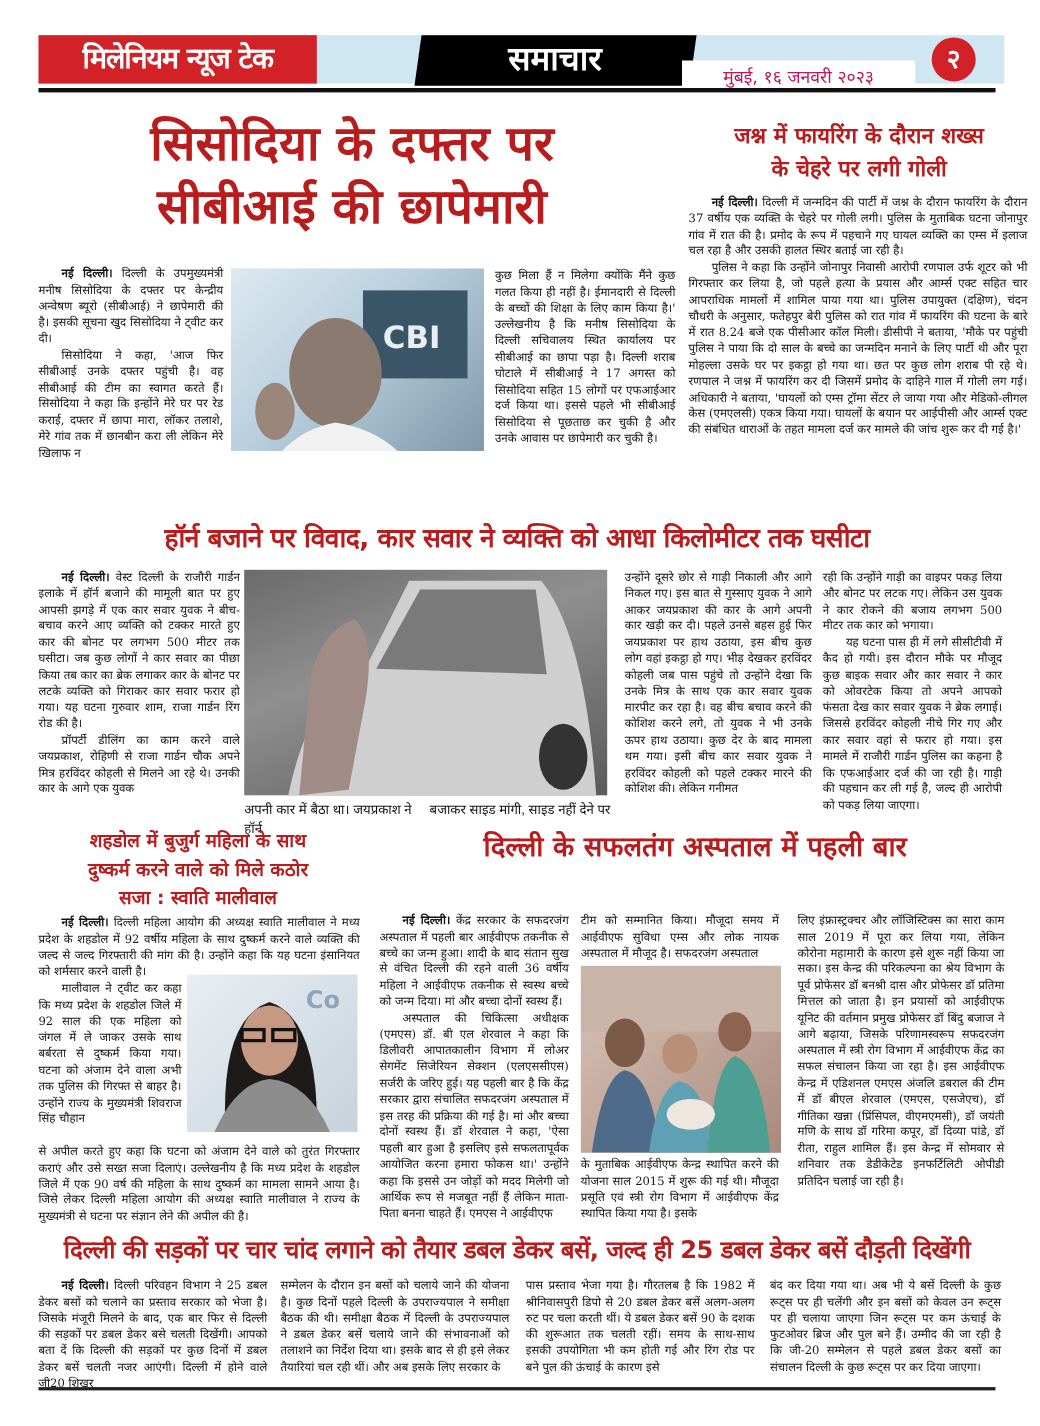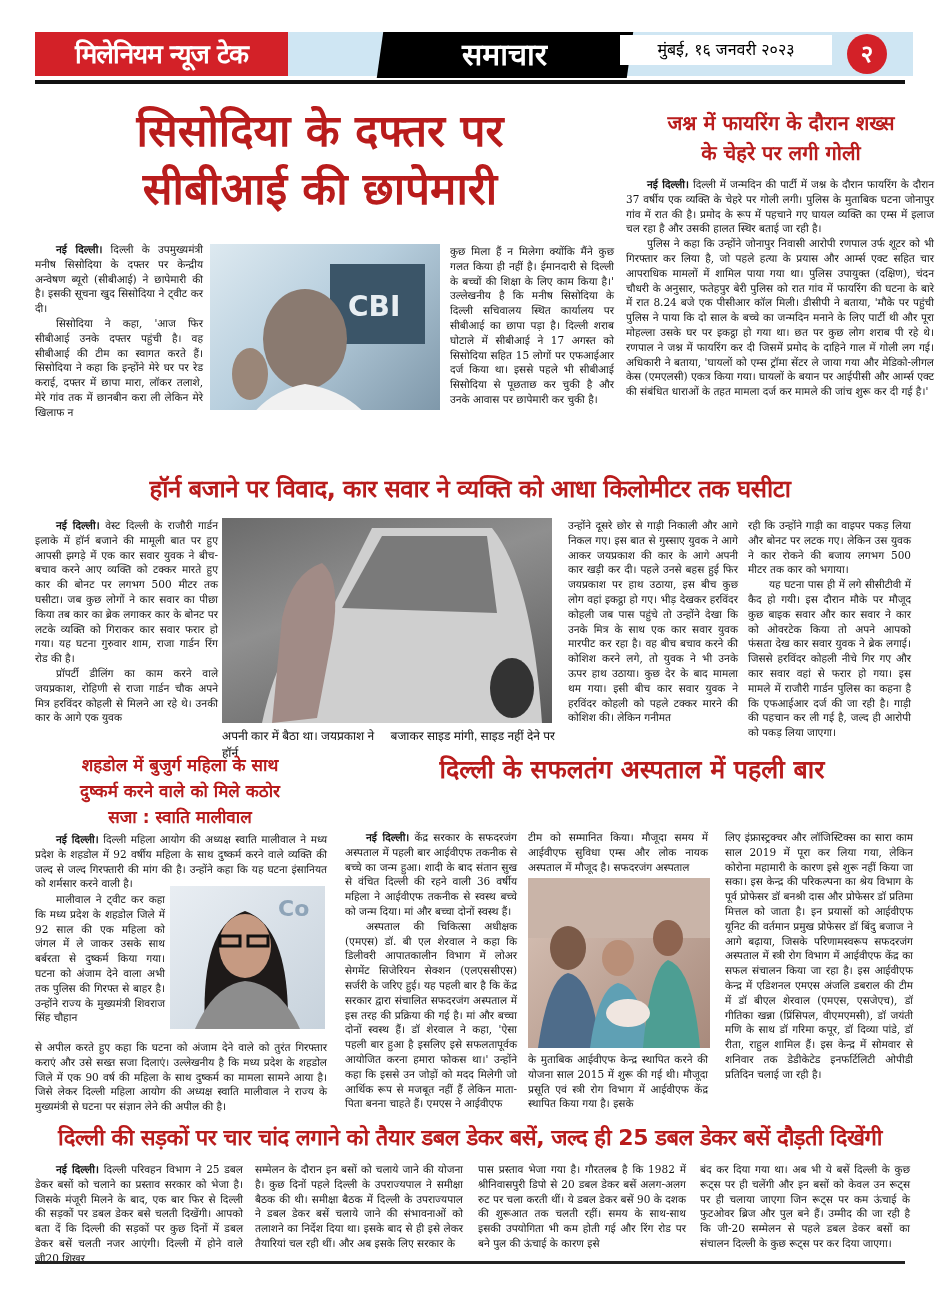--- a/index.html
+++ b/index.html
@@ -6,22 +6,22 @@
   html, body { width: 945px; height: 1296px; background: #ffffff; overflow: hidden; }
   body { font-family: "DejaVu Sans", "Liberation Sans", sans-serif; color: #111; position: relative; }
 
   
   .masthead { position: absolute; left: 35px; top: 32px; width: 878px; height: 44px; background: #cfe6f3; }
   .brand { position: absolute; left: 0; top: 0; width: 253px; height: 44px; background: #d32128; color: #fff;
            font-family: "DejaVu Sans", sans-serif; font-weight: bold; font-size: 26px; line-height: 44px; text-align: center; letter-spacing: -1px; }
   .section-box { position: absolute; left: 345px; top: 0; width: 250px; height: 46px; background: #000; color: #fff;
            transform: skewX(-8deg); font-weight: bold; font-size: 30px; line-height: 46px; text-align: center; }
   .section-box span { display: inline-block; transform: skewX(8deg); }
-  .dateline { position: absolute; left: 585px; top: 3px; width: 212px; height: 30px; background: #fff; font-size: 16px;
-           line-height: 30px; text-align: center; color: #000000; }
+  .dateline { position: absolute; left: 585px; top: 23px; width: 212px; height: 30px; background: #fff; font-size: 16px;
+           line-height: 30px; text-align: center; color: #be185d; }
   .page-num { position: absolute; left: 812px; top: 2px; width: 40px; height: 40px; border-radius: 50%; background: #d32128; color: #fff;
            font-size: 24px; line-height: 40px; text-align: center; font-weight: bold; }
   .rule-top { position: absolute; left: 35px; top: 80px; width: 870px; height: 4px; background: #111; }
 
   .hl { position: absolute; font-weight: bold; color: #b91c1c; text-align: center; line-height: 1.15; }
   .body { position: absolute; font-family: "DejaVu Serif", serif; font-size: 10.5px; line-height: 14.8px; text-align: justify; color: #151515; }
   .body p { text-indent: 2em; }
   .body b.dl { font-weight: bold; }
 
   .photo { position: absolute; overflow: hidden; }

